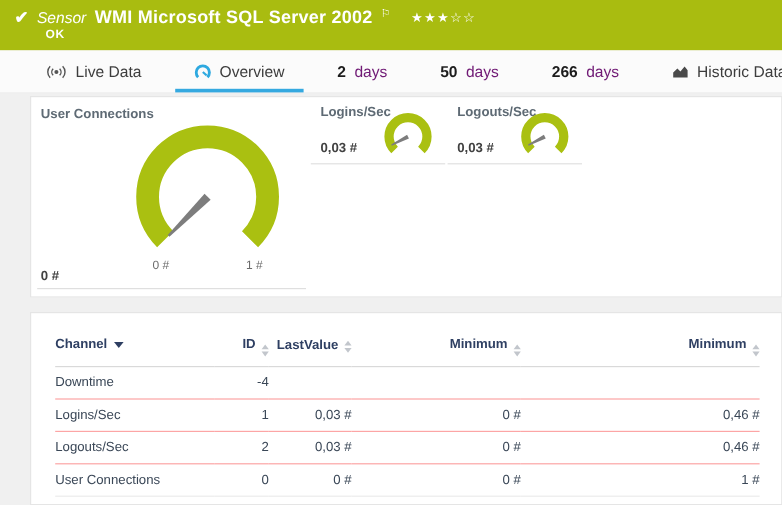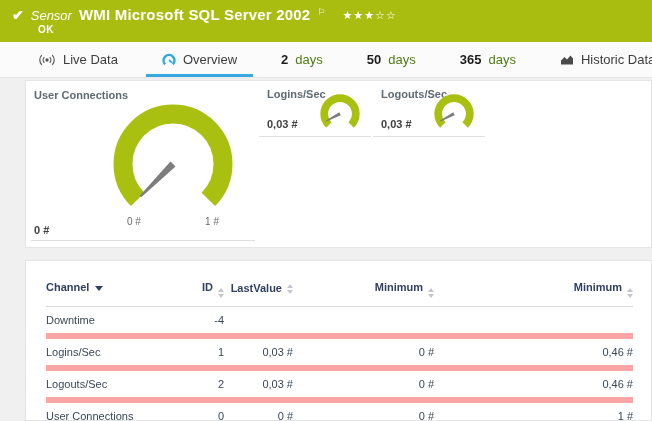--- a/index.html
+++ b/index.html
@@ -17,21 +17,21 @@
   .status-ok{font-size:10px;font-weight:bold;padding:1px 11px 0 38px;letter-spacing:.5px;}
 
   
   .tabbar{position:absolute;left:0;top:42px;width:652px;height:36px;background:#fbfbfb;
           display:flex;align-items:stretch;gap:12px;border-bottom:1px solid #e9e9e9;box-sizing:border-box;}
   .tab{position:relative;display:flex;align-items:center;gap:7px;padding:0 16px;
        font-size:13px;color:#3d3d3d;cursor:pointer;white-space:nowrap;}
   .tab:first-child{margin-left:22px;}
   .tab.active::after{content:"";position:absolute;left:0;right:0;bottom:0;height:3px;background:#35a9e0;}
   .tab .num{font-weight:bold;color:#1c1c1c;}
-  .tab .days{color:#4d7c0f;}
+  .tab .days{color:#701a75;}
   .tab svg{display:block;}
 
   
   .panel{position:absolute;background:#fff;border:1px solid #e5e5e5;box-sizing:border-box;}
   .panel-top{left:25px;top:80px;width:627px;height:168px;}
   .panel-table{left:25px;top:260px;width:627px;height:161px;}
 
   .blk-title{position:absolute;left:8px;top:8px;font-size:11px;font-weight:bold;color:#5e6a74;}
   .blk-value{position:absolute;left:8px;font-size:11px;font-weight:bold;color:#414141;}
 
@@ -48,21 +48,21 @@
   .gauge-sm{position:absolute;right:10px;top:12px;width:42px;height:37px;}
   .bsm1{left:233px;} .bsm2{left:347px;}
 
   
   .panel-table{padding:16px 18px 0 20px;}
   table{width:100%;border-collapse:collapse;font-size:11px;table-layout:fixed;}
   col.c1{width:133px;} col.c2{width:45px;} col.c3{width:69px;} col.c4{width:141px;}
   th{color:#2e3f62;font-weight:bold;text-align:right;vertical-align:top;
      padding:4px 0 9px 0;border-bottom:1px solid #d9d9d9;}
   th.left{text-align:left;}
-  td{padding:7px 0;border-bottom:6px solid #fca5a5;color:#3a4757;text-align:right;}
+  td{padding:7px 0;border-bottom:1px solid #fca5a5;color:#3a4757;text-align:right;}
   td.left{text-align:left;}
   tr:last-child td{border-bottom:1px solid #ebebeb;}
   .hdr-2line{display:inline-flex;flex-direction:row;align-items:center;line-height:1.3;}
   .hdr-2line .l2{display:inline-flex;align-items:center;text-align:right;}
   .sort{display:inline-flex;flex-direction:column;align-items:center;gap:2px;margin-left:5px;
         position:relative;top:1px;}
   .sort i{display:block;width:0;height:0;border-left:3px solid transparent;border-right:3px solid transparent;}
   .sort .up{border-bottom:4px solid #c2c6cc;}
   .sort .dn{border-top:4px solid #c2c6cc;}
   .caret{display:inline-block;width:0;height:0;border-left:4px solid transparent;
@@ -101,21 +101,21 @@
     </div>
     <div class="tab">
       <span class="num">2</span>
       <span class="days">days</span>
     </div>
     <div class="tab">
       <span class="num">50</span>
       <span class="days">days</span>
     </div>
     <div class="tab">
-      <span class="num">365</span>
+      <span class="num">266</span>
       <span class="days">days</span>
     </div>
     <div class="tab">
       <svg width="14" height="12" viewBox="0 0 14 12">
         <path d="M1,10.5 L1,6.5 L4.5,3 L7,5.5 L10.5,1.5 L13,4.5 L13,10.5 Z" fill="#4a4a4a"></path>
       </svg>
       <span>Historic Data</span>
     </div>
   </div>
 

